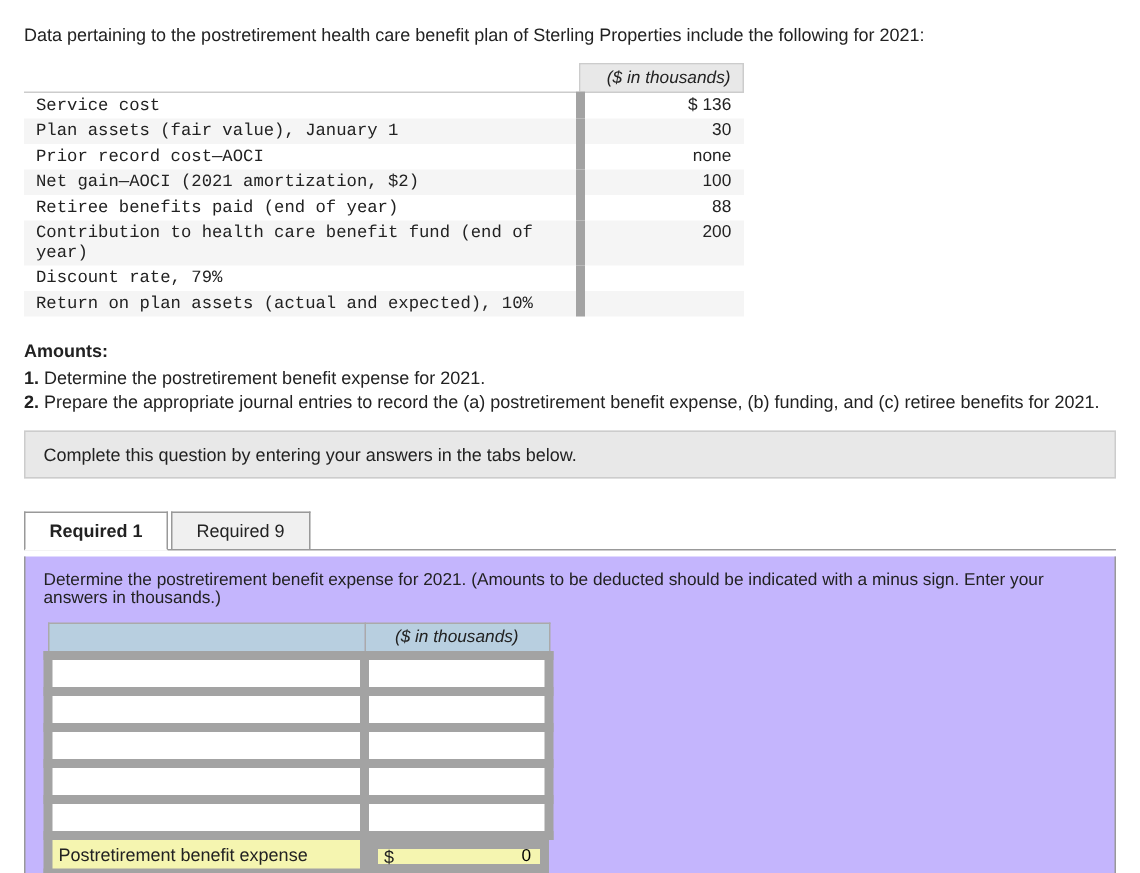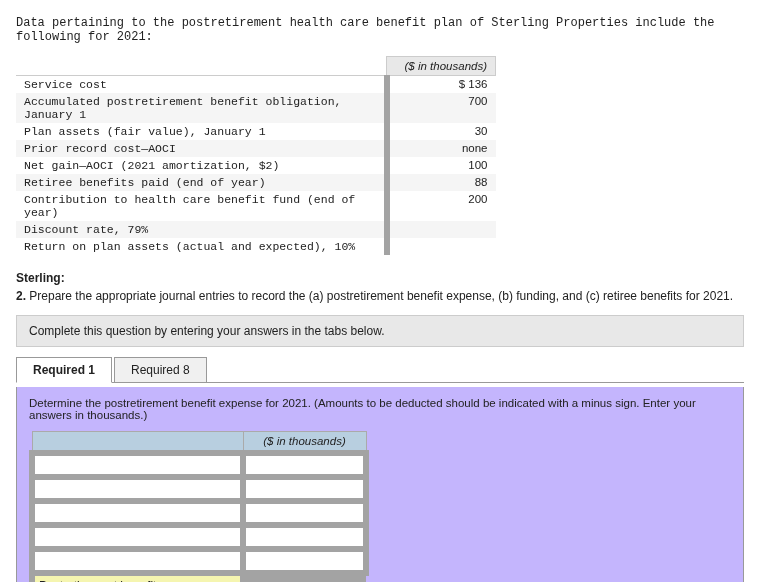--- a/index.html
+++ b/index.html
@@ -8,21 +8,20 @@
       font-size: 12px;
       background: #fff;
       width: 760px;
       min-height: 582px;
       padding: 16px;
       color: #222;
     }
     .intro-text {
       font-size: 12px;
       margin-bottom: 12px;
-      font-family: Liberation Mono, monospace;
     }
     .data-table-container {
       width: 480px;
       margin-bottom: 16px;
     }
     .data-table {
       width: 100%;
       border-collapse: collapse;
       font-size: 11.5px;
     }
@@ -61,21 +60,21 @@
       margin-bottom: 2px;
       font-size: 12px;
     }
     .required-section span.bold {
       font-weight: bold;
     }
     .complete-box {
       background: #e8e8e8;
       border: 1px solid #ccc;
       padding: 8px 12px;
-      margin-bottom: 10px;
+      margin-bottom: 22px;
       font-size: 12px;
     }
     .tabs-row {
       display: flex;
       border-bottom: 1px solid #999;
       margin-bottom: 4px;
     }
     .tab {
       padding: 5px 16px;
       border: 1px solid #999;
@@ -184,24 +183,20 @@
         <th style="text-align:left; background:#fff; border:none; border-bottom:1px solid #ccc;"></th>
         <th style="background:#e8e8e8; border:1px solid #ccc; text-align:right; padding:3px 8px; font-style:italic; font-weight:normal; font-size:11.5px;">($ in thousands)</th>
       </tr>
     </thead>
     <tbody id="data-table-body">
     <tr>
           <td class="label-col">Service cost</td>
           <td class="value-col">$ 136</td>
         </tr>
         <tr>
-          <td class="label-col">Accumulated postretirement benefit obligation, January 1</td>
-          <td class="value-col">700</td>
-        </tr>
-        <tr>
           <td class="label-col">Plan assets (fair value), January 1</td>
           <td class="value-col">30</td>
         </tr>
         <tr>
           <td class="label-col">Prior record cost—AOCI</td>
           <td class="value-col">none</td>
         </tr>
         <tr>
           <td class="label-col">Net gain—AOCI (2021 amortization, $2)</td>
           <td class="value-col">100</td>
@@ -220,31 +215,32 @@
         </tr>
         <tr>
           <td class="label-col">Return on plan assets (actual and expected), 10%</td>
           <td class="value-col"></td>
         </tr>
       </tbody>
   </table>
 </div>
 
 <div class="required-section">
-  <div class="req-title">Sterling:</div>
+  <div class="req-title">Amounts:</div>
   <div id="required-items">
+      <p><span class="bold">1. </span><span>Determine the postretirement benefit expense for 2021.</span></p>
       <p><span class="bold">2. </span><span>Prepare the appropriate journal entries to record the (a) postretirement benefit expense, (b) funding, and (c) retiree benefits for 2021.</span></p>
     </div>
 </div>
 
 <div class="complete-box">Complete this question by entering your answers in the tabs below.</div>
 
 <div class="tabs-row" id="tabs-row">
     <div class="tab active">Required 1</div>
-    <div class="tab">Required 8</div>
+    <div class="tab">Required 9</div>
   </div>
 
 <div class="tab-content">
   <p class="tab-description">Determine the postretirement benefit expense for 2021. (Amounts to be deducted should be indicated with a minus sign. Enter your answers in thousands.)</p>
   <div class="answer-table-container">
     <table class="answer-table">
       <thead>
         <tr>
           <th style="text-align:left;"></th>
           <th>($ in thousands)</th>

